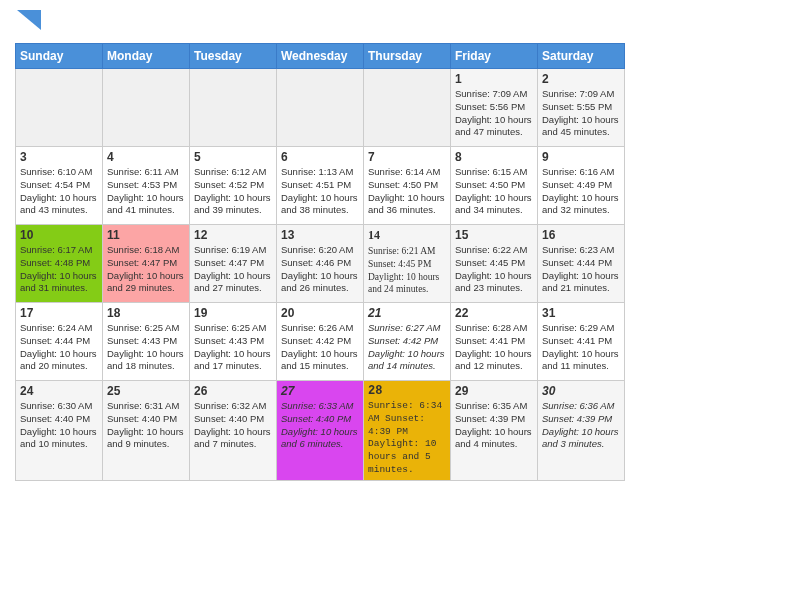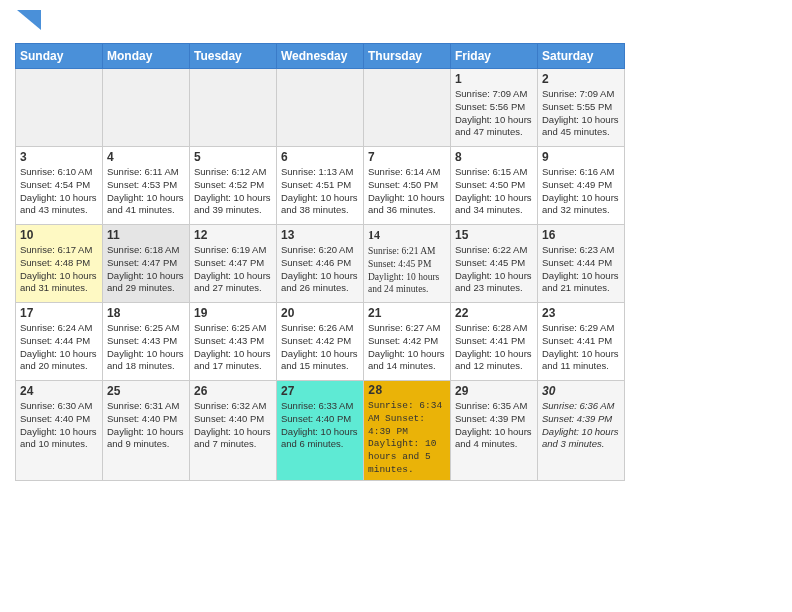--- a/index.html
+++ b/index.html
@@ -192,28 +192,28 @@
           </td>
           <td style="background: rgb(255, 255, 255);">
             <span class="day-num">9</span>
             <div class="day-info">Sunrise: 6:16 AM
 Sunset: 4:49 PM
 Daylight: 10 hours
 and 32 minutes.</div>
           </td>
         </tr>
         <tr>
-          <td style="background: #fef9c3;">
+          <td style="background: #84cc16;">
             <span class="day-num">10</span>
             <div class="day-info">Sunrise: 6:17 AM
 Sunset: 4:48 PM
 Daylight: 10 hours
 and 31 minutes.</div>
           </td>
-          <td style="background: #e5e5e5;">
+          <td style="background: #fca5a5;">
             <span class="day-num">11</span>
             <div class="day-info">Sunrise: 6:18 AM
 Sunset: 4:47 PM
 Daylight: 10 hours
 and 29 minutes.</div>
           </td>
           <td style="background: rgb(245, 245, 245);">
             <span class="day-num">12</span>
             <div class="day-info">Sunrise: 6:19 AM
 Sunset: 4:47 PM
@@ -271,36 +271,36 @@
 Daylight: 10 hours
 and 17 minutes.</div>
           </td>
           <td style="background: rgb(255, 255, 255);">
             <span class="day-num">20</span>
             <div class="day-info">Sunrise: 6:26 AM
 Sunset: 4:42 PM
 Daylight: 10 hours
 and 15 minutes.</div>
           </td>
-          <td style="background: rgb(255, 255, 255);">
+          <td style="background: rgb(255, 255, 255); font-style: italic;">
             <span class="day-num">21</span>
             <div class="day-info">Sunrise: 6:27 AM
 Sunset: 4:42 PM
 Daylight: 10 hours
 and 14 minutes.</div>
           </td>
           <td style="background: rgb(255, 255, 255);">
             <span class="day-num">22</span>
             <div class="day-info">Sunrise: 6:28 AM
 Sunset: 4:41 PM
 Daylight: 10 hours
 and 12 minutes.</div>
           </td>
           <td style="background: rgb(255, 255, 255);">
-            <span class="day-num">23</span>
+            <span class="day-num">31</span>
             <div class="day-info">Sunrise: 6:29 AM
 Sunset: 4:41 PM
 Daylight: 10 hours
 and 11 minutes.</div>
           </td>
         </tr>
         <tr>
           <td style="background: rgb(245, 245, 245);">
             <span class="day-num">24</span>
             <div class="day-info">Sunrise: 6:30 AM
@@ -315,21 +315,21 @@
 Daylight: 10 hours
 and 9 minutes.</div>
           </td>
           <td style="background: rgb(245, 245, 245);">
             <span class="day-num">26</span>
             <div class="day-info">Sunrise: 6:32 AM
 Sunset: 4:40 PM
 Daylight: 10 hours
 and 7 minutes.</div>
           </td>
-          <td style="background: #5eead4;">
+          <td style="background: #d946ef; font-style: italic;">
             <span class="day-num">27</span>
             <div class="day-info">Sunrise: 6:33 AM
 Sunset: 4:40 PM
 Daylight: 10 hours
 and 6 minutes.</div>
           </td>
           <td style="background: #eab308; font-family: Liberation Mono, monospace;">
             <span class="day-num">28</span>
             <div class="day-info">Sunrise: 6:34 AM
 Sunset: 4:39 PM

